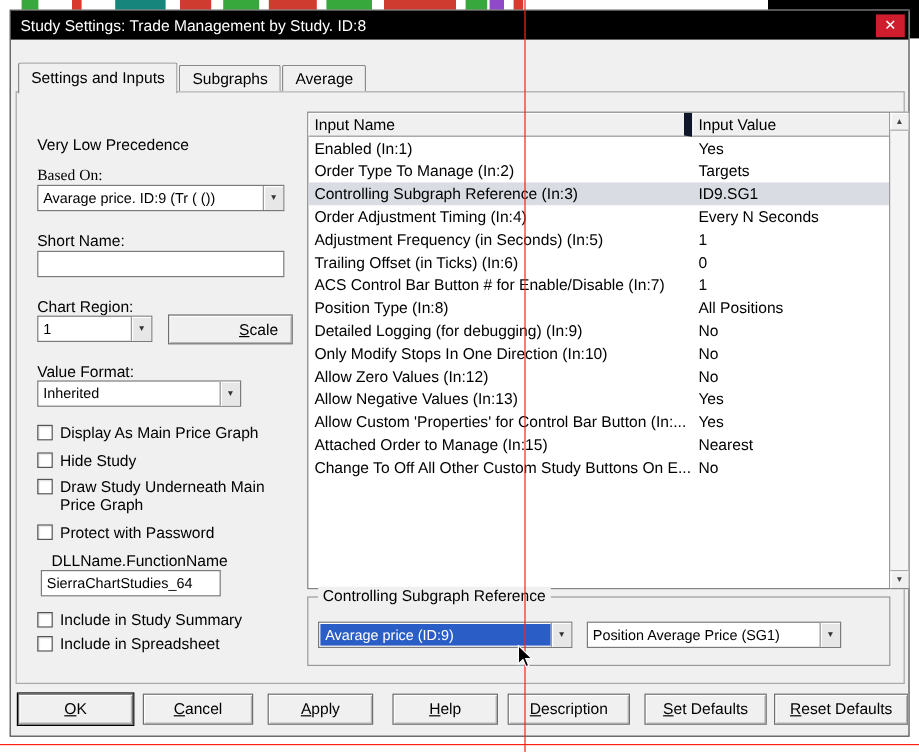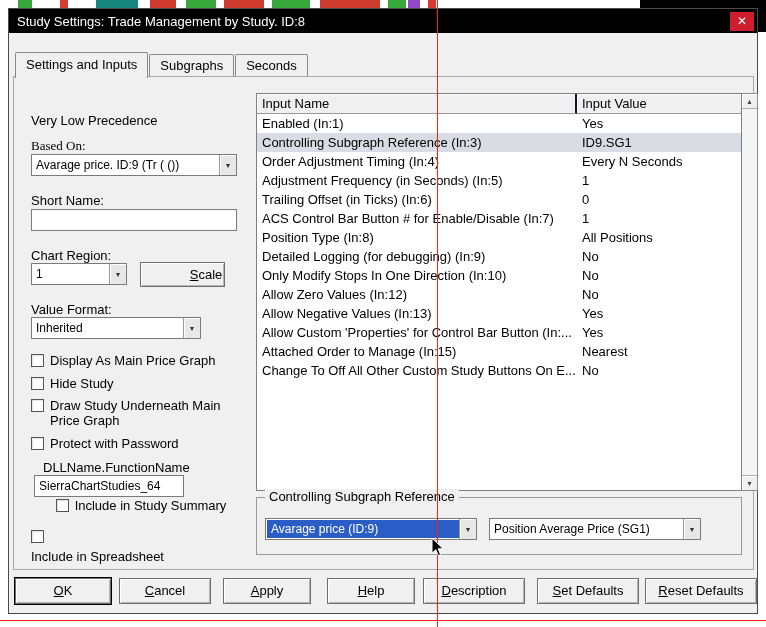--- a/index.html
+++ b/index.html
@@ -85,21 +85,21 @@
   }
   .check .clabel { line-height:15px; }
 
   
   .table {
     position:absolute; left:247px; top:84px; width:486px; height:398px;
     background:#fff; border:1px solid #808080; overflow:hidden;
   }
   .thead { display:flex; height:20px; }
   .th {
-    background:var(--dialog_bg,#f0f0f0); border-right:2px solid #0f172a; border-bottom:1px solid #9a9a9a;
+    background:var(--dialog_bg,#f0f0f0); border-right:7px solid #0f172a; border-bottom:1px solid #9a9a9a;
     box-shadow: inset 1px 1px 0 #fff; padding:0 5px; line-height:19px; white-space:nowrap; overflow:hidden;
   }
   .th.name { width:320px; } .th.value { flex:1; border-right:none; }
   .trow { display:flex; height:19px; line-height:19px; }
   .trow.selected { background: var(--selected_row_bg, #dadee3); }
   .td { padding:0 5px; overflow:hidden; white-space:nowrap; }
   .td.name { width:320px; } .td.value { flex:1; }
 
   
   .sbar {
@@ -149,21 +149,21 @@
     <div class="titlebar">
       <span class="title">Study Settings: Trade Management by Study. ID:8</span>
       <span class="close-btn">
           <span>✕</span>
         </span>
     </div>
 
     <div class="tabs">
       <div class="tab active">Settings and Inputs</div>
       <div class="tab">Subgraphs</div>
-      <div class="tab">Seconds</div>
+      <div class="tab">Average</div>
     </div>
 
     <div class="pane"></div>
 
     <div class="lbl" style="left:22px;top:104px;">Very Low Precedence</div>
 
     <div class="lbl" style="left:22px;top:129px;font-family:Liberation Serif, serif;">Based On:</div>
     <div class="combo" style="left:22px;top:145px;width:206px;">
       <span class="ctext">Avarage price. ID:9 (Tr ( ())</span>
       <span class="cbtn">
@@ -174,21 +174,21 @@
     <div class="lbl" style="left:22px;top:184px;">Short Name:</div>
     <input class="field" style="left: 22px; top: 200px; width: 206px;" value="">
 
     <div class="lbl" style="left:22px;top:239px;">Chart Region:</div>
     <div class="combo" style="left:22px;top:254px;width:96px;">
       <span class="ctext">1</span>
       <span class="cbtn">
           <span>▼</span>
         </span>
     </div>
-    <div class="btn small" style="left:131px;top:253px;width:85px;padding-left:47px;">
+    <div class="btn small" style="left:131px;top:253px;width:104px;padding-left:47px;">
       <span class="bl">Scale</span>
     </div>
 
     <div class="lbl" style="left:22px;top:293px;">Value Format:</div>
     <div class="combo" style="left:22px;top:308px;width:170px;">
       <span class="ctext">Inherited</span>
       <span class="cbtn">
           <span>▼</span>
         </span>
     </div>
@@ -206,37 +206,41 @@
       <span class="clabel">Draw Study Underneath Main Price Graph</span>
     </label>
     <label class="check" style="left:22px;top:427px;width:220px;">
       <span class="box"></span>
       <span class="clabel">Protect with Password</span>
     </label>
 
     <div class="lbl" style="left:34px;top:451px;">DLLName.FunctionName</div>
     <input class="field" style="left: 25px; top: 466px; width: 150px;" value="SierraChartStudies_64">
 
-    <label class="check" style="left:22px;top:489px;width:220px;justify-content:center;">
+    <label class="check" style="left:22px;top:500px;width:220px;">
       <span class="box"></span>
       <span class="clabel">Include in Study Summary</span>
     </label>
-    <label class="check" style="left:22px;top:520px;width:220px;flex-direction:column;">
+    <label class="check" style="left:22px;top:520px;width:220px;">
       <span class="box"></span>
       <span class="clabel">Include in Spreadsheet</span>
     </label>
 
     <div class="table">
       <div class="thead">
         <div class="th name">Input Name</div>
         <div class="th value">Input Value</div>
       </div>
       <div class="trow">
         <div class="td name">Enabled  (In:1)</div>
         <div class="td value">Yes</div>
+      </div>
+      <div class="trow">
+        <div class="td name">Order Type To Manage  (In:2)</div>
+        <div class="td value">Targets</div>
       </div>
       <div class="trow selected">
         <div class="td name">Controlling Subgraph Reference  (In:3)</div>
         <div class="td value">ID9.SG1</div>
       </div>
       <div class="trow">
         <div class="td name">Order Adjustment Timing  (In:4)</div>
         <div class="td value">Every N Seconds</div>
       </div>
       <div class="trow">

